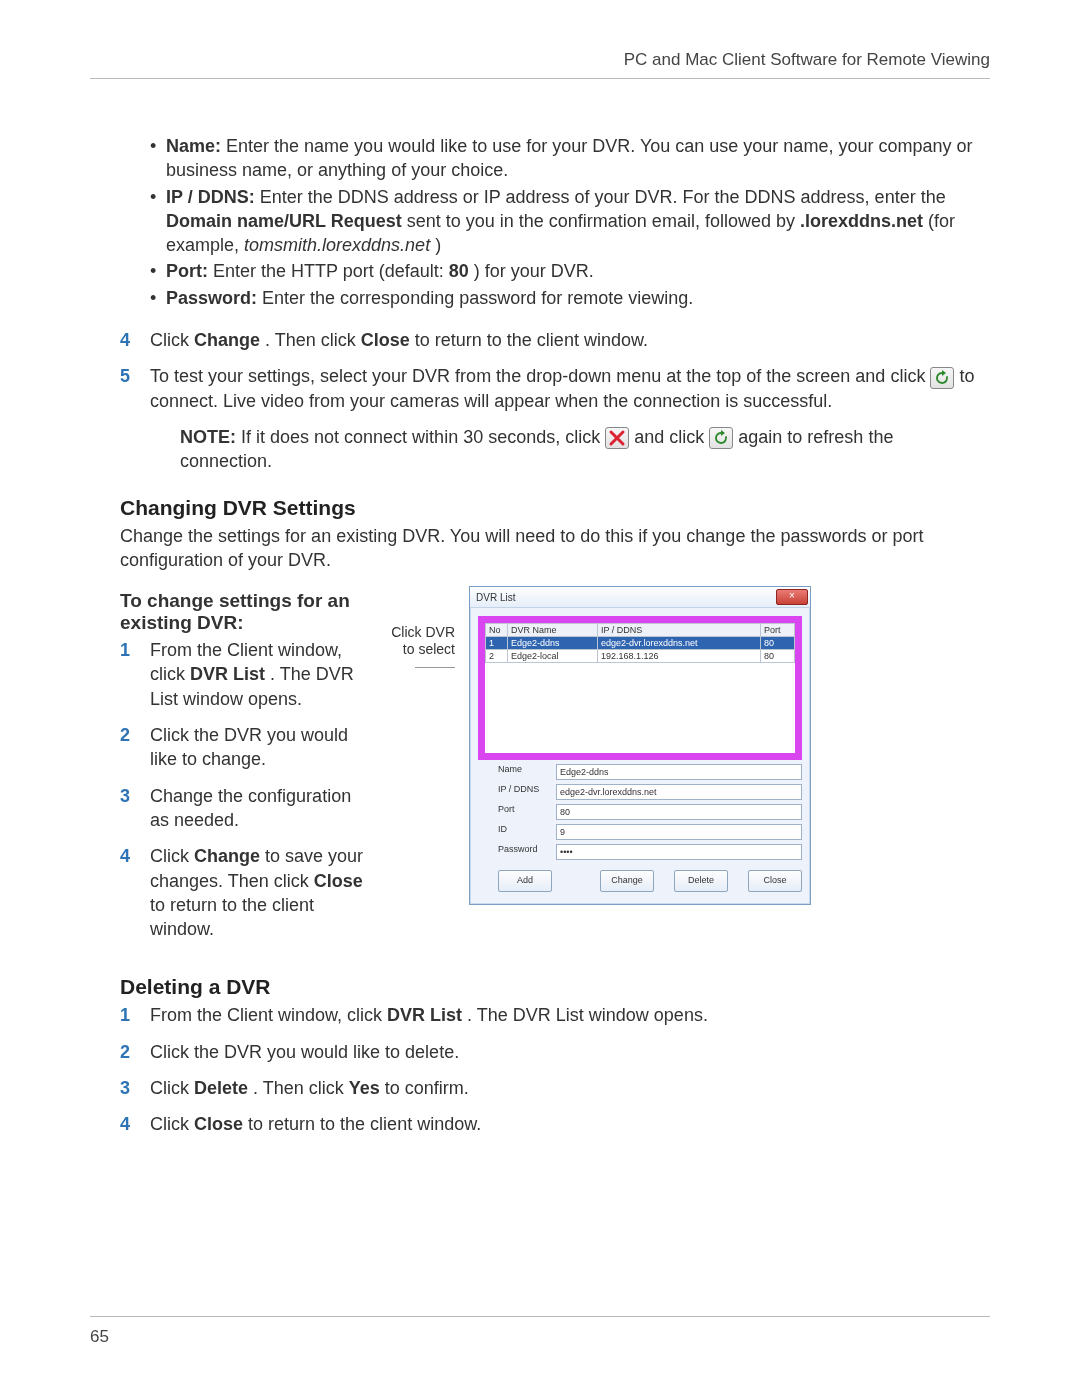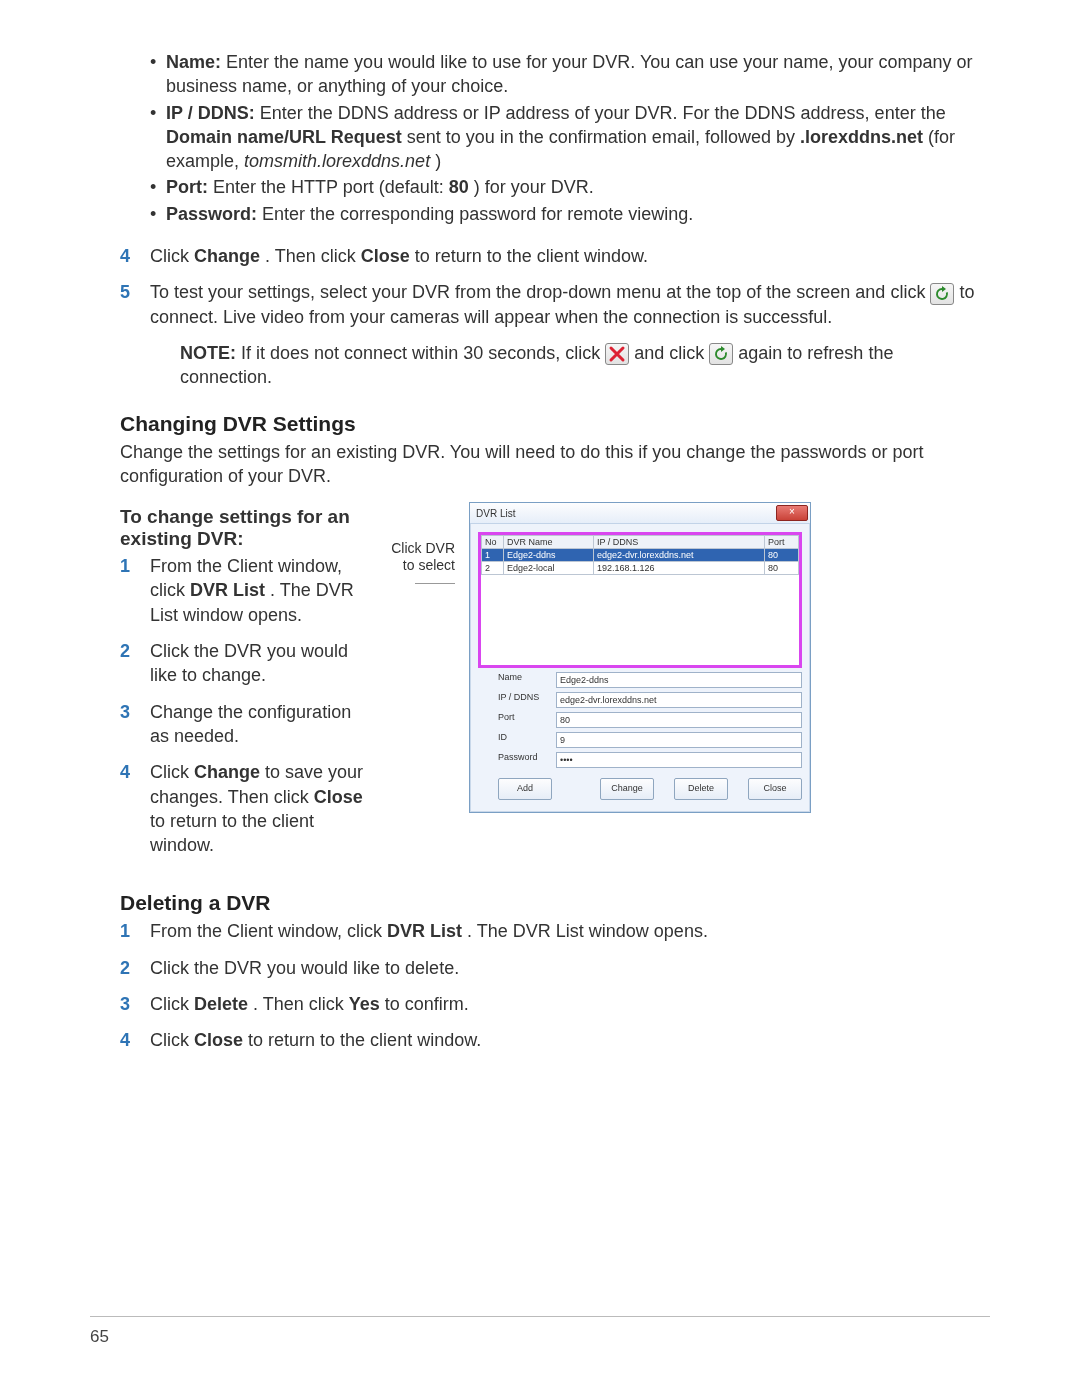--- a/index.html
+++ b/index.html
@@ -174,21 +174,21 @@
     border: 1px solid #bcc6d3;
     padding: 1px 3px;
     text-align: left;
     font-weight: normal;
     font-size: 9px;
     white-space: nowrap;
     overflow: hidden;
   }
   .grid th { background: #eef2f8; }
   .grid tr.sel td { background: #2f64b1; color: #fff; }
-  .grid-wrap { height: 130px; overflow: hidden; border: 3px solid #d946ef; background: #fff; }
+  .grid-wrap { height: 130px; overflow: hidden; border: 7px solid #d946ef; background: #fff; }
   .form-row {
     display: flex;
     margin: 4px 0 0 20px;
   }
   .form-row label { width: 58px; font-size: 9px; }
   .form-row .inp {
     flex: 1;
     border: 1px solid #9fb2c9;
     background: #fff;
     height: 14px;
@@ -212,20 +212,21 @@
     font-size: 9px;
     text-align: center;
     line-height: 18px;
   }
 </style>
 </head>
 <body>
 
 <div class="page">
 
+  <div class="topline">PC and Mac Client Software for Remote Viewing</div>
 
   <ul class="fielddefs">
     <li>
       <strong>Name:</strong>
       <span> Enter the name you would like to use for your DVR. You can use your name, your company or business name, or anything of your choice.</span>
     </li>
     <li>
       <strong>IP / DDNS:</strong>
       <span> Enter the DDNS address or IP address of your DVR. For the DDNS address, enter the </span>
       <strong>Domain name/URL Request</strong>

